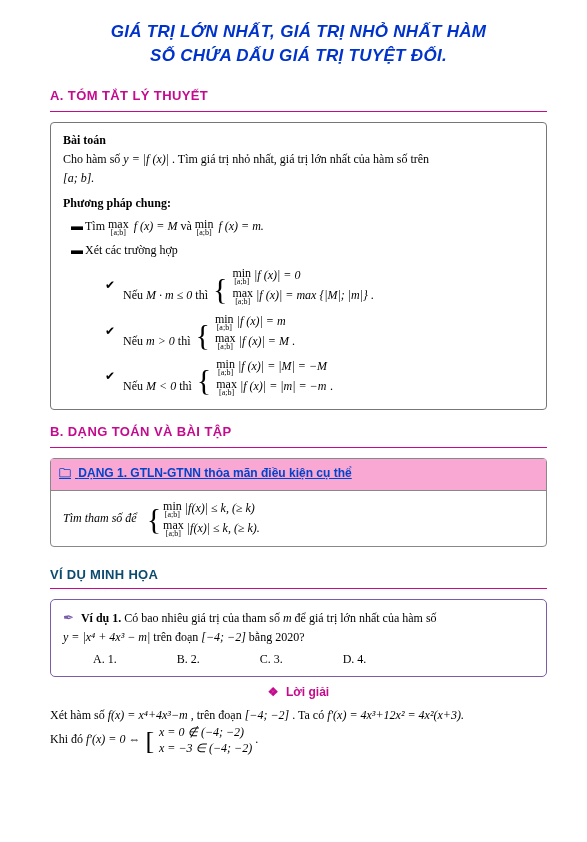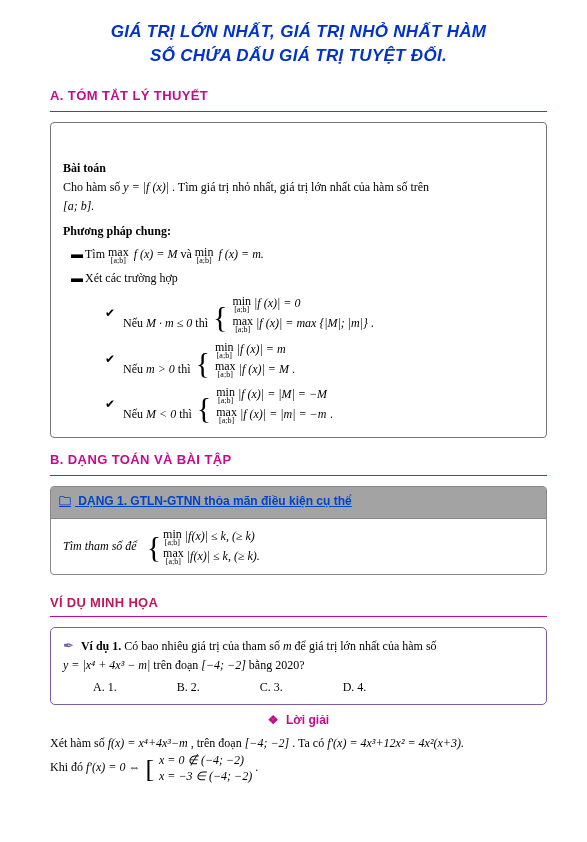--- a/index.html
+++ b/index.html
@@ -48,57 +48,57 @@
   }
   .box {
     border: 1px solid #777;
     border-radius: 4px;
     padding: 8px 12px 12px 12px;
     font-size: 12px;
     line-height: 1.6;
     position: relative;
     margin-bottom: 14px;
   }
-  .box .bold { font-weight: bold; margin-top: 28px; }
+  .box .bold { font-weight: bold; }
   .math { font-style: italic; font-family: "Times New Roman", serif; }
   .indent1 { padding-left: 22px; position:relative; margin-top:4px;}
   .indent2 { padding-left: 42px; position:relative; margin-top:6px; display:flex; align-items:flex-start;}
   .dash { position:absolute; left:8px; }
   .check { color:#000; margin-right:8px; font-size:12px; flex:0 0 auto; padding-top:10px;}
   .brace { font-size:30px; line-height:30px; margin:0 2px; }
   .brace-content { display:inline-block; line-height:1.5; font-size:12px;}
   .stack { display:inline-block; vertical-align:middle; text-align:center; line-height:1.0;}
   .stack .top { display:block; font-size:12px;}
   .stack .bot { display:block; font-size:8px; margin-top:-1px;}
 
   .dang-box {
     border: 1px solid #888;
     border-radius: 4px;
     margin-bottom: 20px;
   }
   .dang-head {
-    background: #a3a3a3;
+    background: #f9a8d4;
     padding: 5px 8px;
     border-bottom: 1px solid #888;
     font-family: Arial, sans-serif;
     font-weight: bold;
     font-size: 12px;
     color: #0044cc;
     text-decoration: underline;
   }
   .dang-head .folder { color: #0044cc; margin-right:4px; text-decoration:none;}
   .dang-body {
     padding: 8px 12px;
     font-size:12px;
     display:flex;
     align-items:center;
   }
   .dang-body .lbl{ margin-right:8px; font-style:italic;font-family:Liberation Serif, serif;}
   .vd-title {
-    color: #be185d;
+    color: #0c4a6e;
     font-family: Arial, sans-serif;
     font-weight: bold;
     font-size: 13px;
     margin: 10px 0 6px 0;
     letter-spacing: 0.3px;
   }
   .vd-hr {
     border:none;
     border-top:1px solid #c40a8d;
     margin:2px 0 10px 0;

